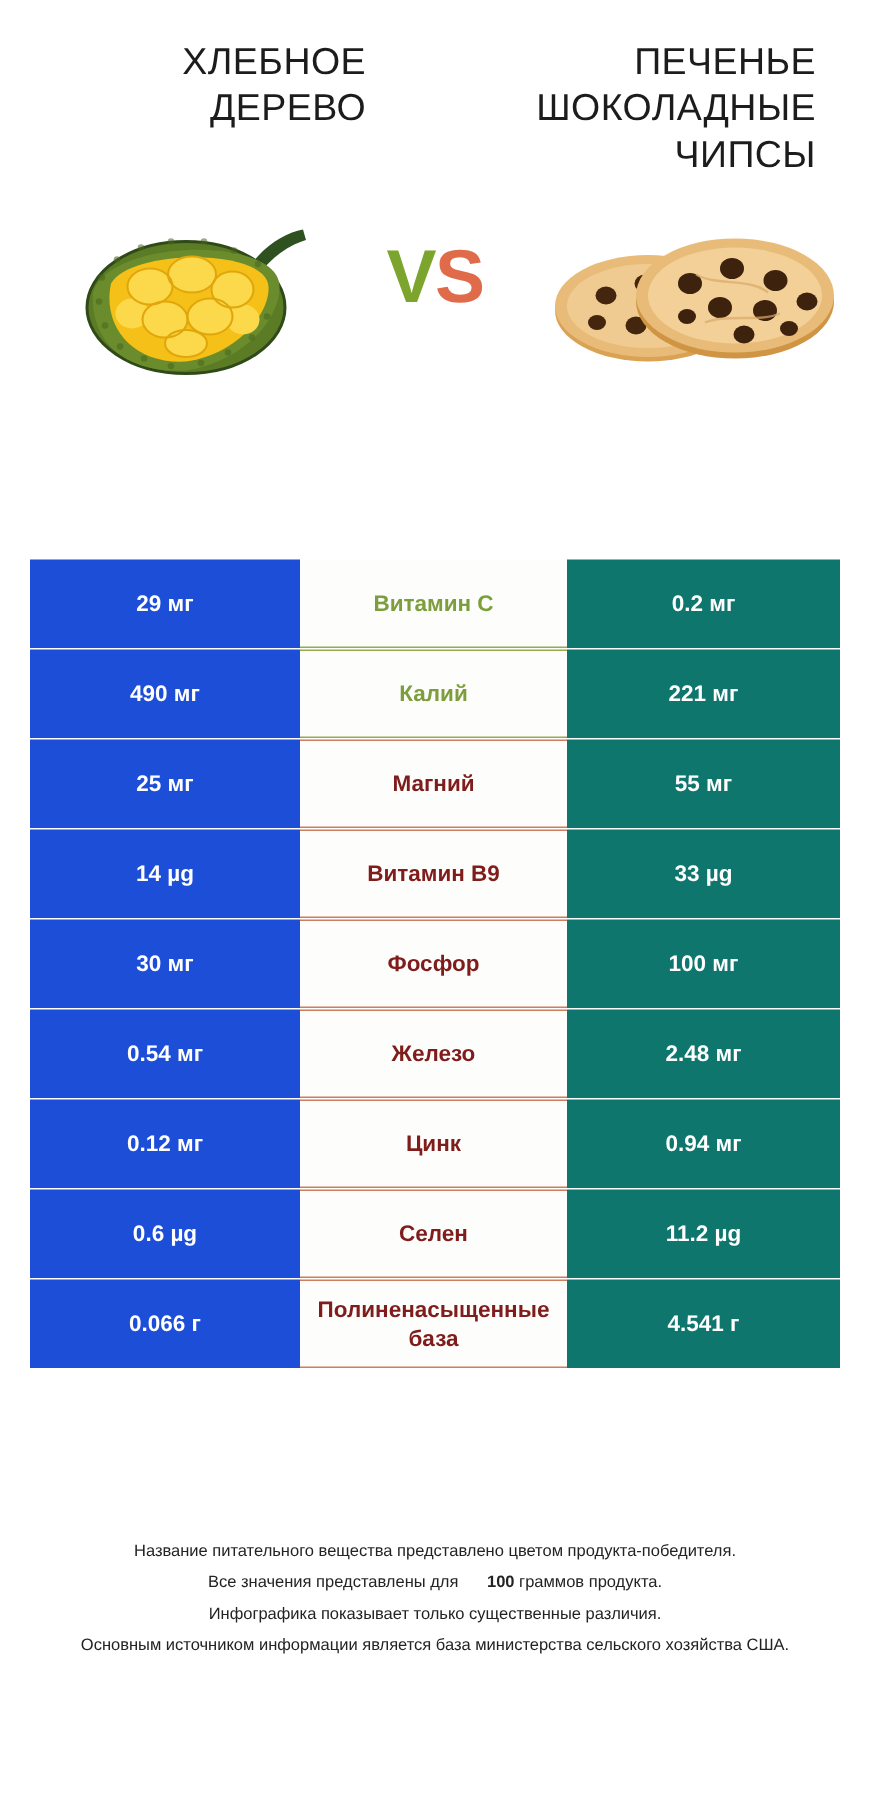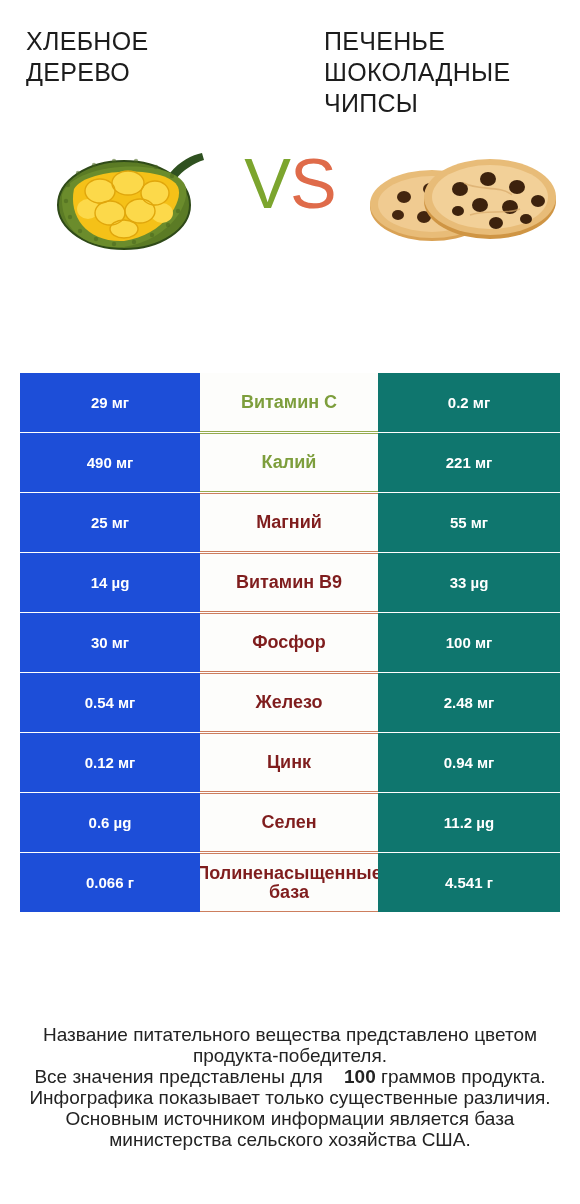--- a/index.html
+++ b/index.html
@@ -16,21 +16,21 @@
   }
 
   
   .titles {
     display: flex;
     padding-top: 26px;
   }
   .title-col {
     width: 50%;
     box-sizing: border-box;
-    text-align: left;
+    text-align: right;
     font-size: 25px;
     line-height: 31px;
     letter-spacing: .3px;
     color: #1c1c1c;
     font-weight: 400;
     text-transform: uppercase;
   }
   .title-col.left  { padding: 0 46px 0 26px; }
   .title-col.right { padding: 0 36px 0 34px; }
 
@@ -45,23 +45,23 @@
     top: 0;
   }
   .jack-wrap { left: 52px;  top: 12px;  width: 170px; height: 110px; }
   .cookie-wrap { left: 360px; top: 14px; width: 200px; height: 105px; }
 
   .vs {
     position: absolute;
     left: 0; right: 0;
     top: 16px;
     text-align: center;
-    font-size: 70px;
+    font-size: 50px;
     line-height: 74px;
-    font-weight: 400;
+    font-weight: 700;
     letter-spacing: -1px;
     user-select: none;
   }
   .vs .v { color: #7CA52E; }
   .vs .s { color: #DF6B4A; }
 
   
   .table {
     position: absolute;
     left: 20px;
@@ -90,41 +90,41 @@
   .cell.right {
     width: 182px;
     background: #0f766e;
     color: #ffffff;
     font-size: 15px;
     font-weight: bold;
   }
   .cell.mid {
     width: 178px;
     background: #fdfdfb;
-    font-size: 18px;
+    font-size: 15px;
     font-weight: bold;
     line-height: 19px;
     padding: 0 2px;
     overflow: hidden;
     border-top: 1px solid transparent;
     border-bottom: 1px solid transparent;
   }
   .row:first-child .cell.mid { border-top-color: transparent; }
   .cell.mid.win-left  { color: #7D9E3C; border-color: #96ab4e; }
   .cell.mid.win-right { color: #7f1d1d; border-color: #cd7e5e; }
   .cell.mid .label-text { display: block; }
 
   
   .footnote {
     position: absolute;
     left: 20px;
     top: 1024px;
     width: 540px;
     text-align: center;
-    font-size: 19px;
+    font-size: 11px;
     line-height: 21px;
     color: #232323;
   }
   .footnote .b { font-weight: bold; margin-left: 16px; }
 </style>
 </head>
 <body>
 
 <div class="titles">
   <div class="title-col left">ХЛЕБНОЕ ДЕРЕВО</div>

